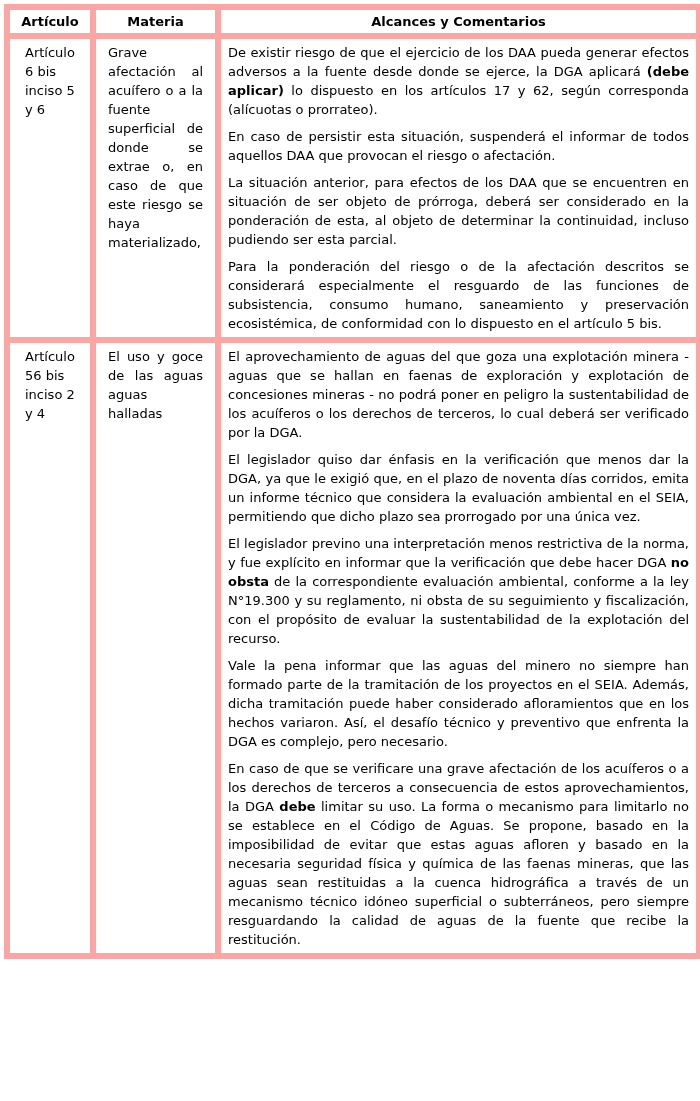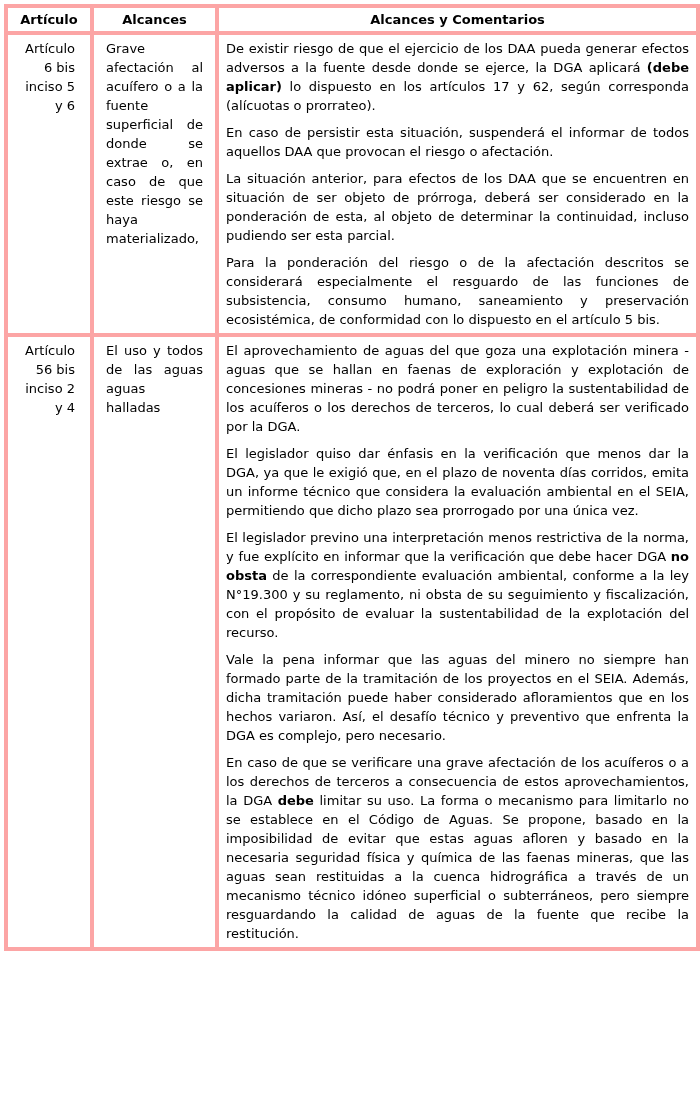--- a/index.html
+++ b/index.html
@@ -15,35 +15,35 @@
   .doc {
     padding: 4px 4px 4px 4px;
   }
   table.legal-table {
     border-collapse: collapse;
     table-layout: fixed;
     width: 692px;
   }
   table.legal-table th,
   table.legal-table td {
-    border: 4px solid #fca5a5;
+    border: 6px solid #fca5a5;
     vertical-align: top;
     font-size: 13px;
     line-height: 19px;
   }
   table.legal-table th {
     font-weight: bold;
     text-align: center;
     padding: 2px 3px;
   }
   col.c-articulo { width: 86px; }
   col.c-materia  { width: 125px; }
   col.c-coment   { width: 481px; }
   td.cell-articulo {
-    text-align: right;
+    text-align: left;
     padding: 4px 15px;
   }
   td.cell-materia {
     text-align: justify;
     padding: 4px 12px;
   }
   td.cell-coment {
     padding: 4px 7px 2px 7px;
   }
   td.cell-coment p {
@@ -61,38 +61,38 @@
 <div class="doc">
   <table class="legal-table">
     <colgroup>
       <col class="c-articulo">
       <col class="c-materia">
       <col class="c-coment">
     </colgroup>
     <thead>
       <tr>
         <th>Artículo</th>
-        <th>Alcances</th>
+        <th>Materia</th>
         <th>Alcances y Comentarios</th>
       </tr>
     </thead>
     <tbody>
       <tr>
         <td class="cell-articulo">Artículo 6 bis inciso 5 y 6</td>
         <td class="cell-materia">Grave afectación al acuífero o a la fuente superficial de donde se extrae o, en caso de que este riesgo se haya materializado,</td>
         <td class="cell-coment">
             <p><span>De existir riesgo de que el ejercicio de los DAA pueda generar efectos adversos a la fuente desde donde se ejerce, la DGA aplicará </span><b>(debe aplicar)</b><span> lo dispuesto en los artículos 17 y 62, según corresponda (alícuotas o prorrateo).</span></p>
             <p><span>En caso de persistir esta situación, suspenderá el informar de todos aquellos DAA que provocan el riesgo o afectación.</span></p>
             <p><span>La situación anterior, para efectos de los DAA que se encuentren en situación de ser objeto de prórroga, deberá ser considerado en la ponderación de esta, al objeto de determinar la continuidad, incluso pudiendo ser esta parcial.</span></p>
             <p><span>Para la ponderación del riesgo o de la afectación descritos se considerará especialmente el resguardo de las funciones de subsistencia, consumo humano, saneamiento y preservación ecosistémica, de conformidad con lo dispuesto en el artículo 5 bis.</span></p>
           </td>
       </tr>
       <tr>
         <td class="cell-articulo">Artículo 56 bis inciso 2 y 4</td>
-        <td class="cell-materia">El uso y todos de las aguas aguas halladas</td>
+        <td class="cell-materia">El uso y goce de las aguas aguas halladas</td>
         <td class="cell-coment">
             <p><span>El aprovechamiento de aguas del que goza una explotación minera - aguas que se hallan en faenas de exploración y explotación de concesiones mineras - no podrá poner en peligro la sustentabilidad de los acuíferos o los derechos de terceros, lo cual deberá ser verificado por la DGA.</span></p>
             <p><span>El legislador quiso dar énfasis en la verificación que menos dar la DGA, ya que le exigió que, en el plazo de noventa días corridos, emita un informe técnico que considera la evaluación ambiental en el SEIA, permitiendo que dicho plazo sea prorrogado por una única vez.</span></p>
             <p><span>El legislador previno una interpretación menos restrictiva de la norma, y fue explícito en informar que la verificación que debe hacer DGA </span><b>no obsta</b><span> de la correspondiente evaluación ambiental, conforme a la ley N°19.300 y su reglamento, ni obsta de su seguimiento y fiscalización, con el propósito de evaluar la sustentabilidad de la explotación del recurso.</span></p>
             <p><span>Vale la pena informar que las aguas del minero no siempre han formado parte de la tramitación de los proyectos en el SEIA. Además, dicha tramitación puede haber considerado afloramientos que en los hechos variaron. Así, el desafío técnico y preventivo que enfrenta la DGA es complejo, pero necesario.</span></p>
             <p><span>En caso de que se verificare una grave afectación de los acuíferos o a los derechos de terceros a consecuencia de estos aprovechamientos, la DGA </span><b>debe</b><span> limitar su uso. La forma o mecanismo para limitarlo no se establece en el Código de Aguas. Se propone, basado en la imposibilidad de evitar que estas aguas afloren y basado en la necesaria seguridad física y química de las faenas mineras, que las aguas sean restituidas a la cuenca hidrográfica a través de un mecanismo técnico idóneo superficial o subterráneos, pero siempre resguardando la calidad de aguas de la fuente que recibe la restitución.</span></p>
           </td>
       </tr>
     </tbody>
   </table>

